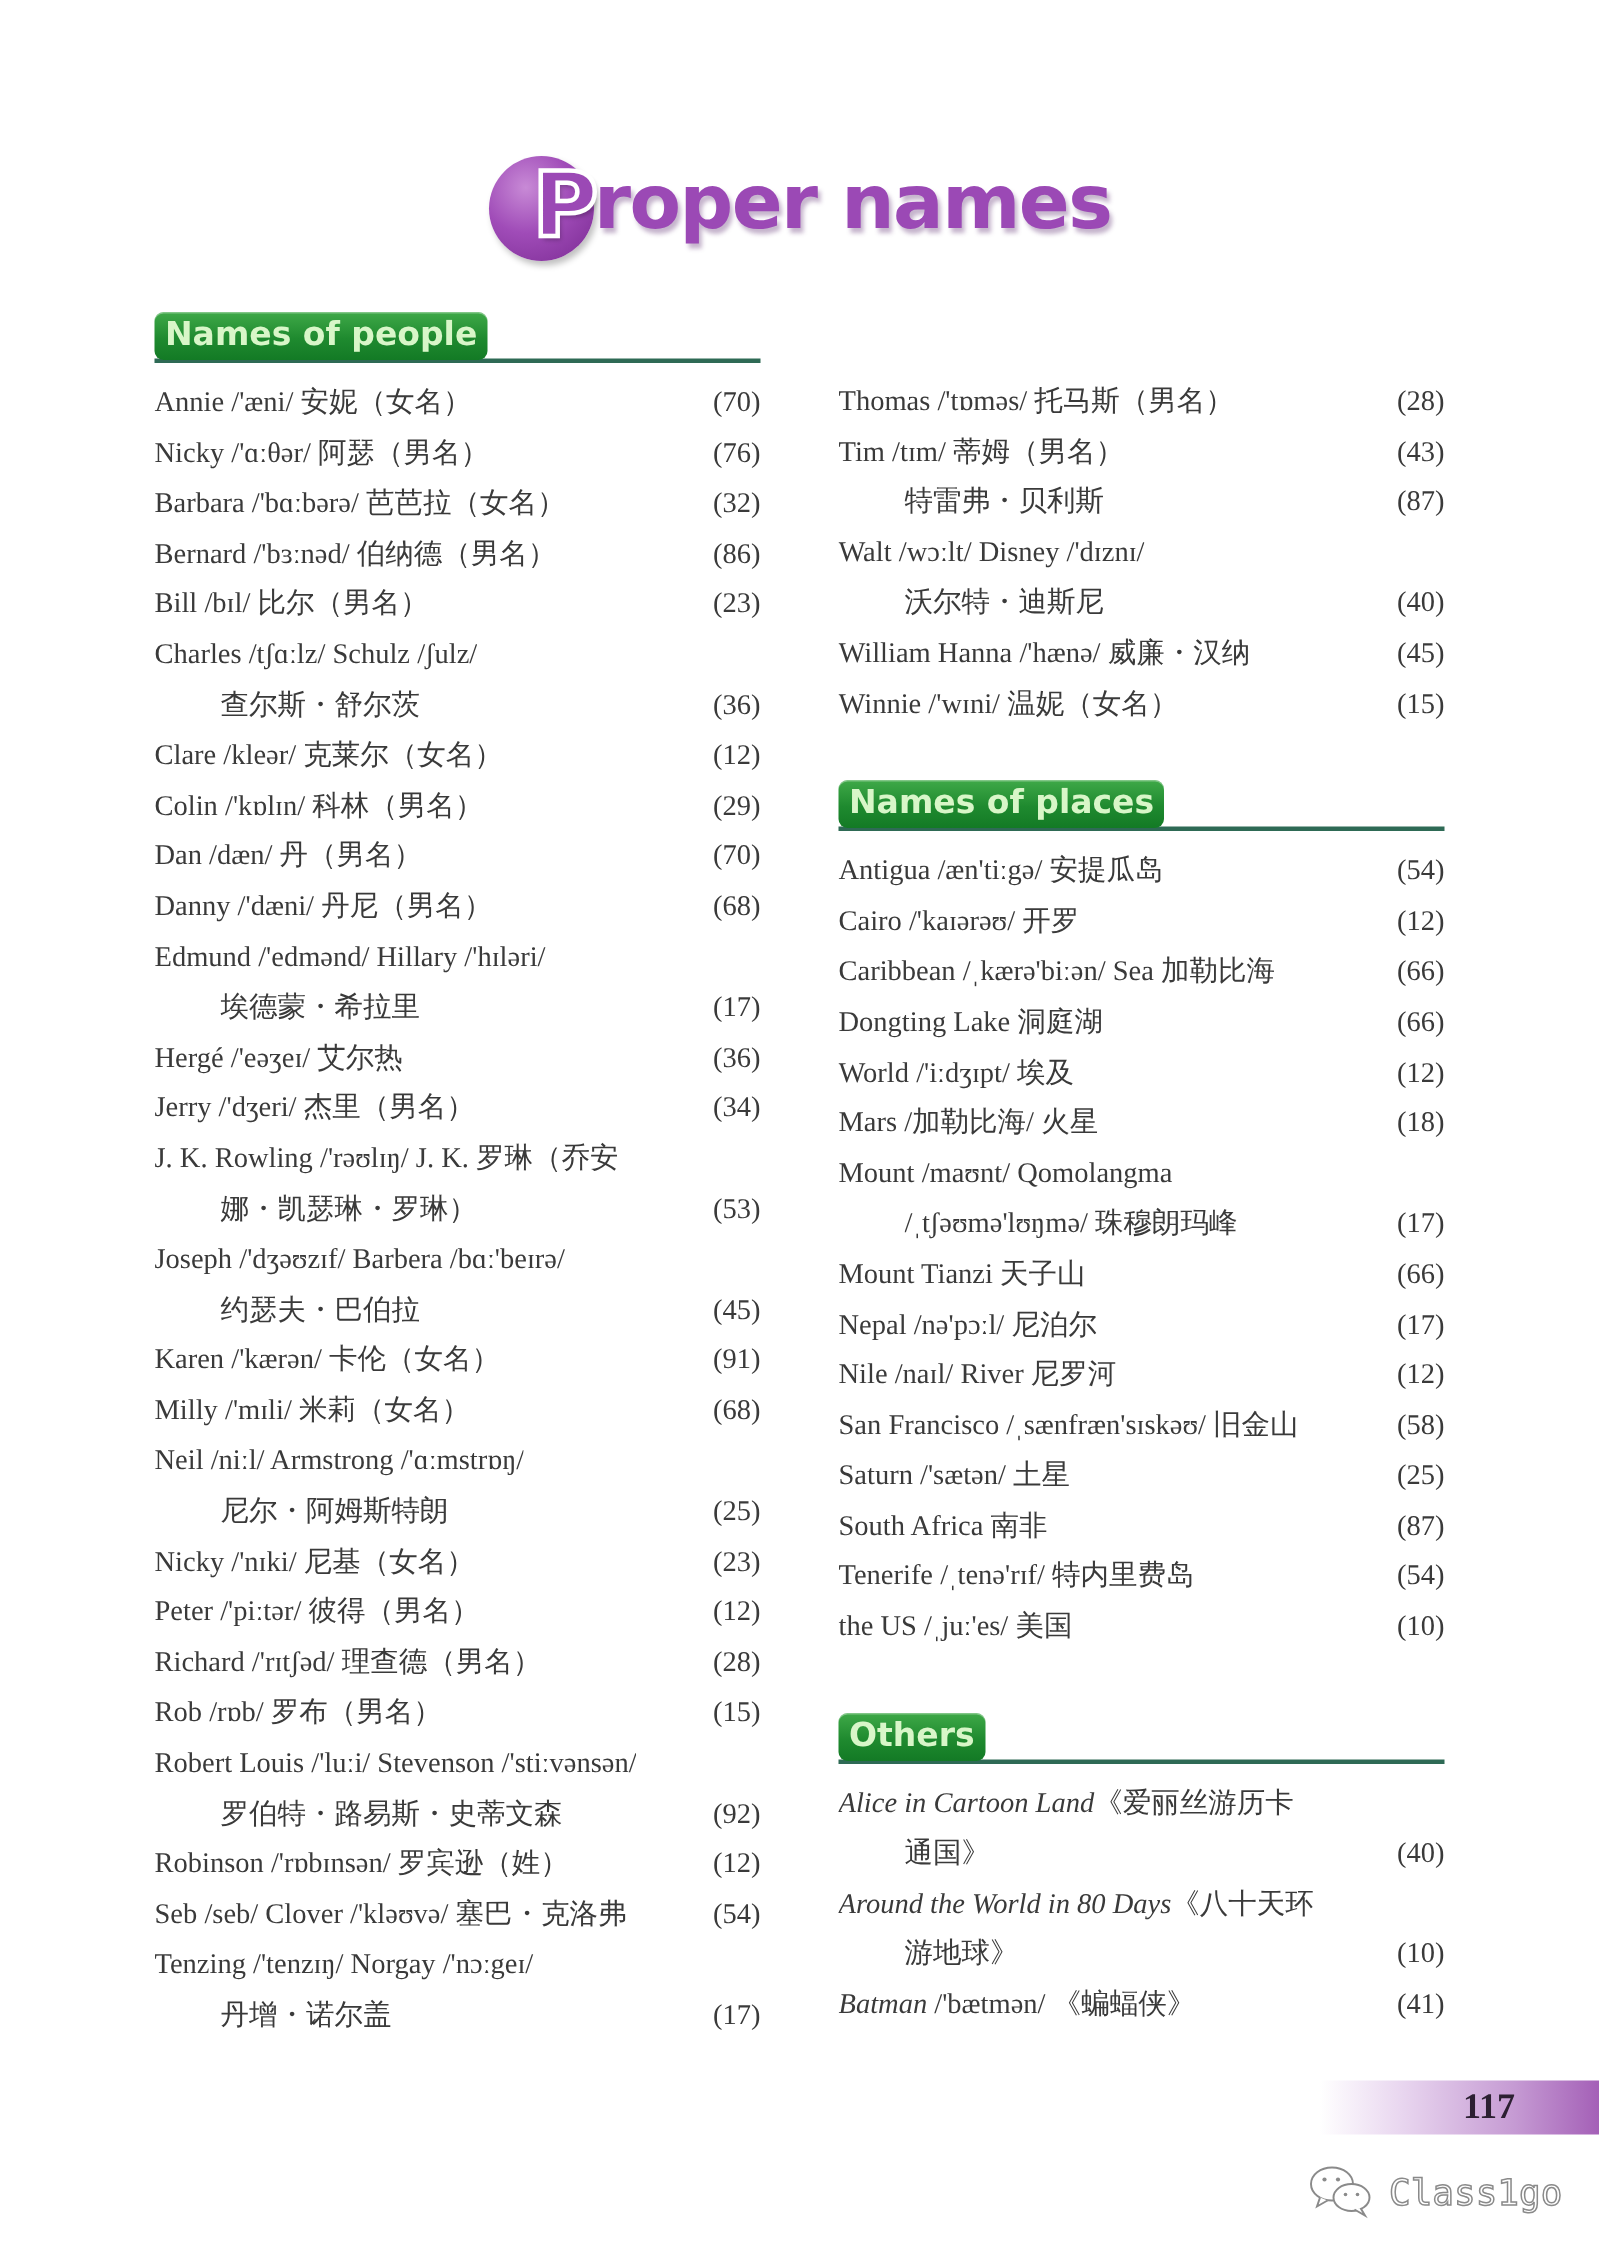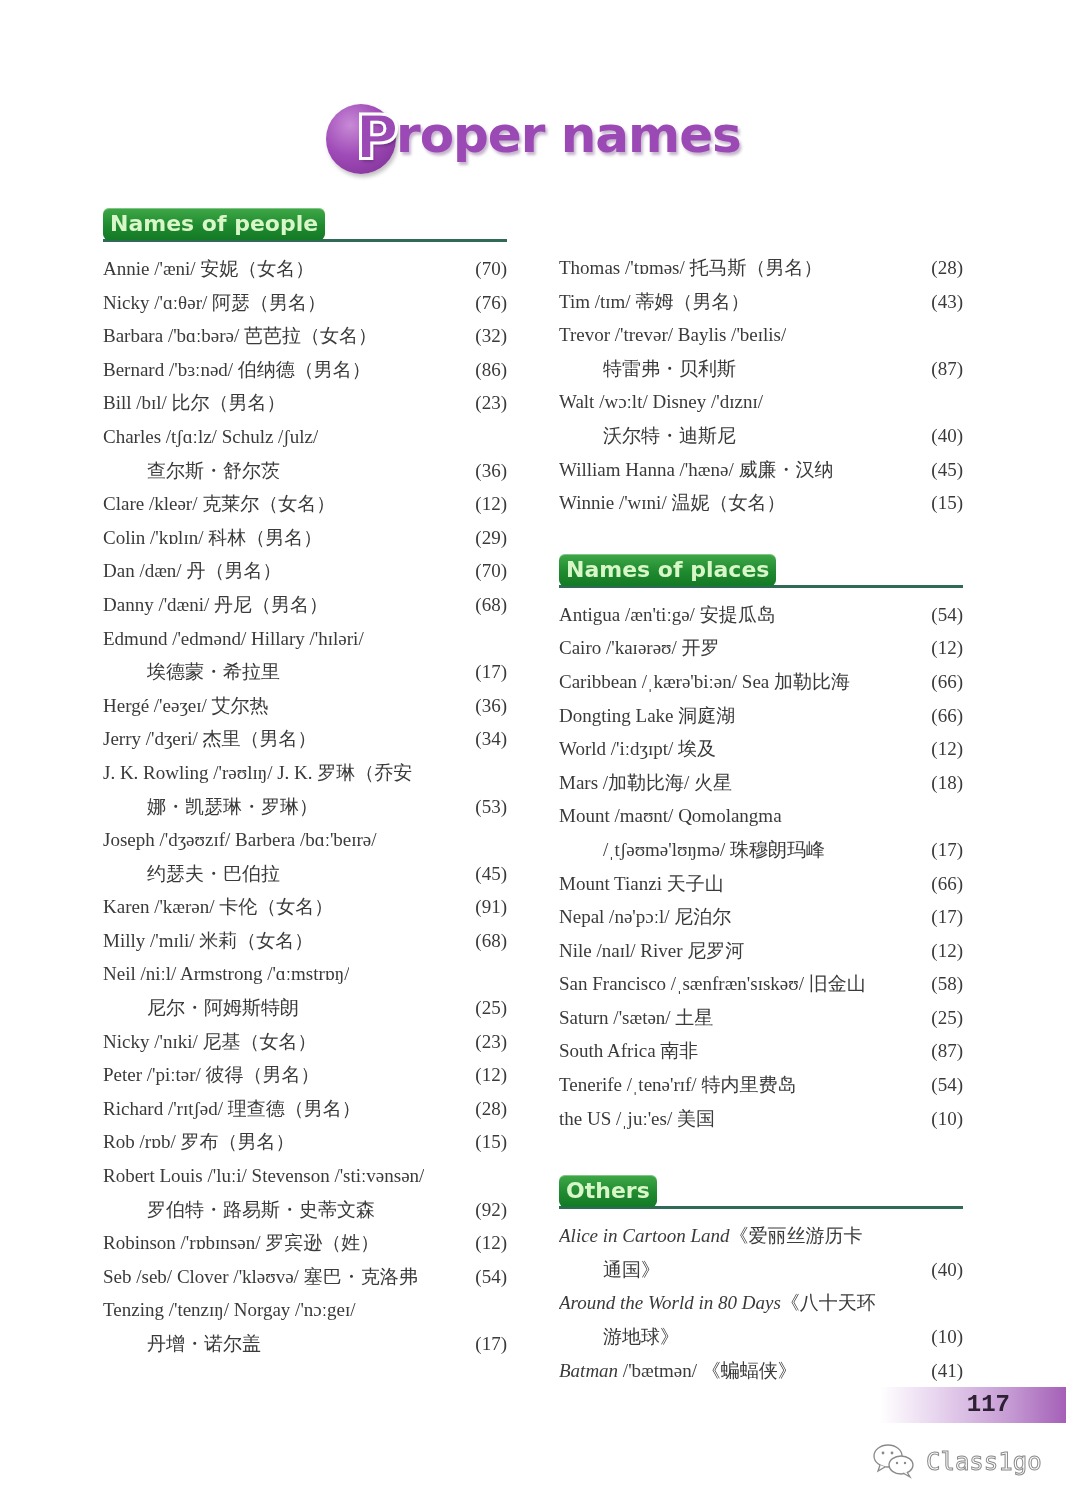--- a/index.html
+++ b/index.html
@@ -66,21 +66,21 @@
     .gap-places { height: 34px; }
     .gap-others { height: 40px; }
 
     
     .page-bar {
       position: absolute; left: 880px; top: 1387px; width: 186px; height: 36px;
       background: linear-gradient(to right, #ffffff 0%, #e8d5ef 30%, #c59ad3 70%, #a460b7 100%);
     }
     .page-num {
       position: absolute; right: 56px; top: 0; line-height: 36px;
-      font-family: Liberation Mono, monospace; font-weight: bold; font-size: 24px;
+      font-family: Liberation Serif, serif; font-weight: bold; font-size: 24px;
       color: #2c2032;
       margin-left: 41px;
     }
     
     .watermark {
       position: absolute; left: 870px; top: 1440px; height: 44px;
       display: flex; align-items: center; gap: 8px;
     }
     .watermark .wm-text {
       font-family: "DejaVu Sans Mono", monospace; font-size: 24px;
@@ -291,23 +291,20 @@
           <span class="pg">(28)</span>
         </div>
       </div>
       <div class="entry">
         <div class="entry-row">
           <span class="txt"><span>Tim /tɪm/  蒂姆（男名）</span></span>
           <span class="pg">(43)</span>
         </div>
       </div>
       <div class="entry">
-        <div class="entry-row">
-          <span class="txt"><span>Trevor /'trevər/ Baylis /'beɪlis/</span></span>
-        </div>
         <div class="entry-row indent">
           <span class="txt"><span>特雷弗・贝利斯</span></span>
           <span class="pg">(87)</span>
         </div>
       </div>
       <div class="entry">
         <div class="entry-row">
           <span class="txt"><span>Walt /wɔːlt/ Disney /'dɪznɪ/</span></span>
         </div>
         <div class="entry-row indent">

